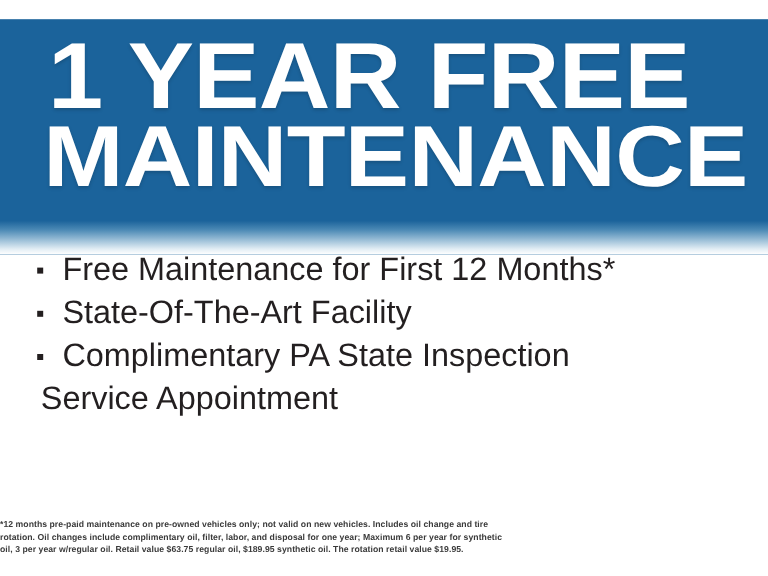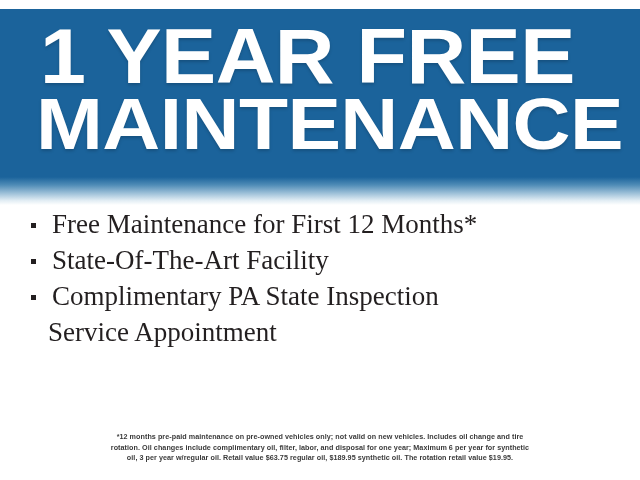--- a/index.html
+++ b/index.html
@@ -12,21 +12,21 @@
     background: #ffffff;
     font-family: "Liberation Sans", sans-serif;
     overflow: hidden;
     position: relative;
   }
 
   
   .banner {
     position: absolute;
     left: 0;
-    top: 9px;
+    top: 16px;
     width: 640px;
     height: 196px;
     background: #1b639b;
     overflow: hidden;
   }
   
   .banner-fade {
     position: absolute;
     left: 0;
     top: 168px;
@@ -67,50 +67,48 @@
 
   
   .features {
     position: absolute;
     left: 0;
     top: 206px;
     width: 640px;
     margin: 0;
     padding: 0;
     list-style: none;
-    font-family: Liberation Serif, serif;
   }
   .feature-row {
     position: relative;
     height: 36px;
     padding-left: 52px;
     color: #231f20;
     font-size: 27px;
     line-height: 36px;
     white-space: nowrap;
   }
   .feature-bullet {
     position: absolute;
     left: 31px;
     top: 17px;
     width: 5px;
     height: 5px;
     background: #231f20;
   }
   .feature-row.continuation {
-    padding-left: 48px;
+    padding-left: 34px;
   }
 
   
   .disclaimer {
     position: absolute;
     left: 0;
     top: 432px;
     width: 640px;
-    text-align: center;
     color: #3a3a3a;
     font-size: 7.2px;
     line-height: 10.5px;
     font-weight: bold;
     letter-spacing: 0.05px;
   }
   .disclaimer div {
     white-space: nowrap;
   }
 </style>

